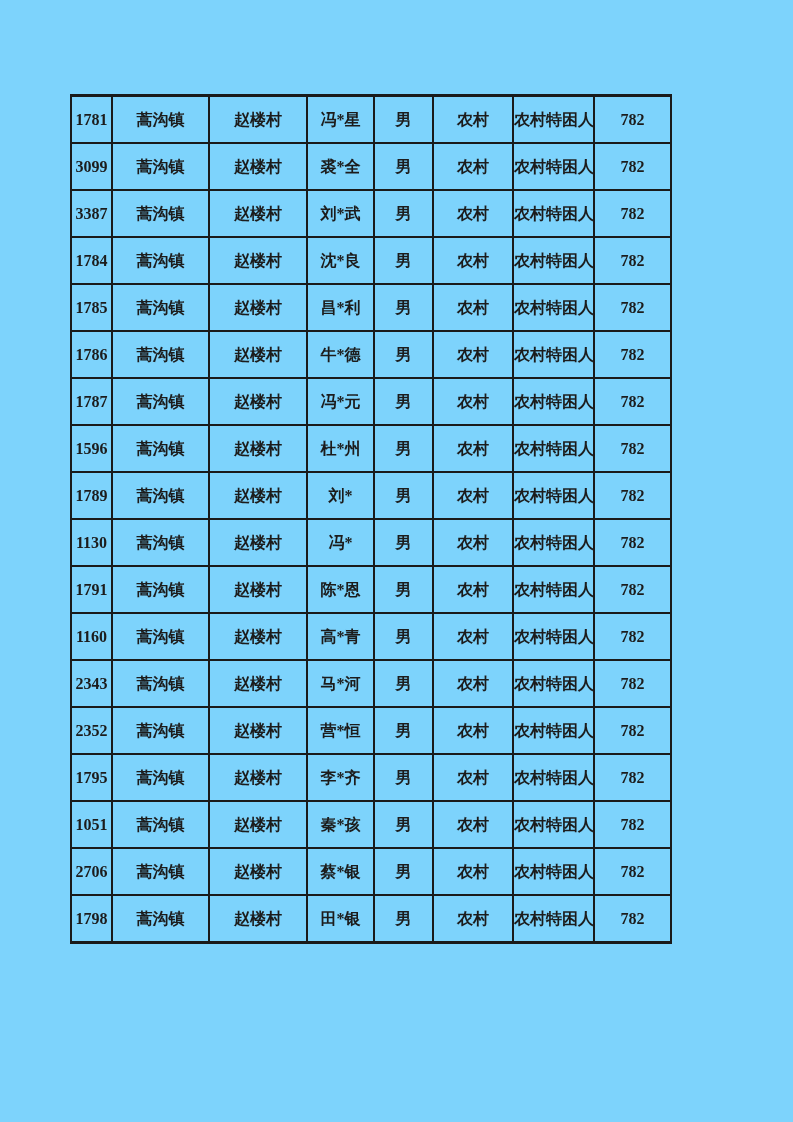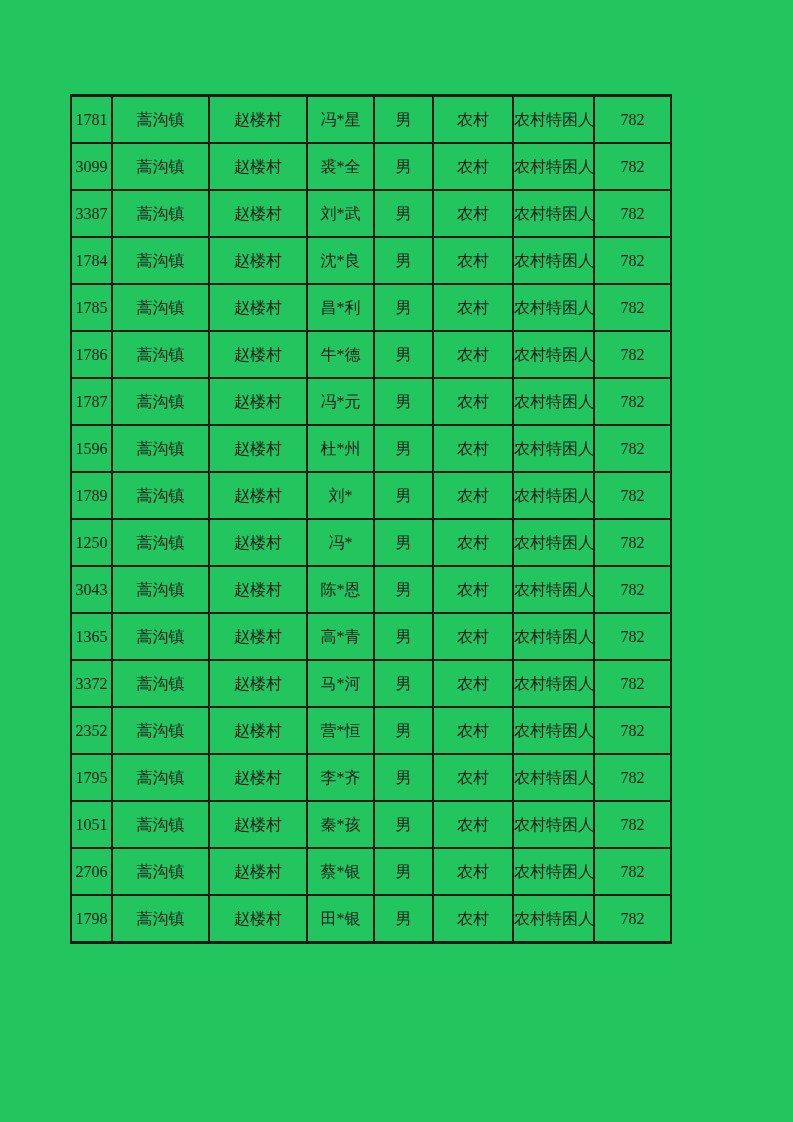--- a/index.html
+++ b/index.html
@@ -10,21 +10,22 @@
   body {
     width: 793px;
     height: 1122px;
     position: relative;
     font-family: "Liberation Serif", "DejaVu Serif", serif;
     color: #1c1c1c;
   }
   .page {
     position: absolute;
     inset: 0;
-    background: #22c55e;
+    background: #7dd3fc;
+    font-weight: bold;
   }
   table.data-table {
     position: absolute;
     left: 70px;
     top: 94px;
     width: 600px;
     border-collapse: collapse;
     table-layout: fixed;
     border: 2px solid #1a1a1a;
     border-top-width: 3px;
@@ -161,51 +162,51 @@
     <td class="c-num">1789</td>
     <td>蒿沟镇</td>
     <td>赵楼村</td>
     <td>刘*</td>
     <td>男</td>
     <td>农村</td>
     <td class="c-cat">农村特困人员分散供养</td>
     <td class="c-num">782</td>
   </tr>
         <tr>
-    <td class="c-num">1250</td>
+    <td class="c-num">1130</td>
     <td>蒿沟镇</td>
     <td>赵楼村</td>
     <td>冯*</td>
     <td>男</td>
     <td>农村</td>
     <td class="c-cat">农村特困人员分散供养</td>
     <td class="c-num">782</td>
   </tr>
         <tr>
-    <td class="c-num">3043</td>
+    <td class="c-num">1791</td>
     <td>蒿沟镇</td>
     <td>赵楼村</td>
     <td>陈*恩</td>
     <td>男</td>
     <td>农村</td>
     <td class="c-cat">农村特困人员分散供养</td>
     <td class="c-num">782</td>
   </tr>
         <tr>
-    <td class="c-num">1365</td>
+    <td class="c-num">1160</td>
     <td>蒿沟镇</td>
     <td>赵楼村</td>
     <td>高*青</td>
     <td>男</td>
     <td>农村</td>
     <td class="c-cat">农村特困人员分散供养</td>
     <td class="c-num">782</td>
   </tr>
         <tr>
-    <td class="c-num">3372</td>
+    <td class="c-num">2343</td>
     <td>蒿沟镇</td>
     <td>赵楼村</td>
     <td>马*河</td>
     <td>男</td>
     <td>农村</td>
     <td class="c-cat">农村特困人员分散供养</td>
     <td class="c-num">782</td>
   </tr>
         <tr>
     <td class="c-num">2352</td>

